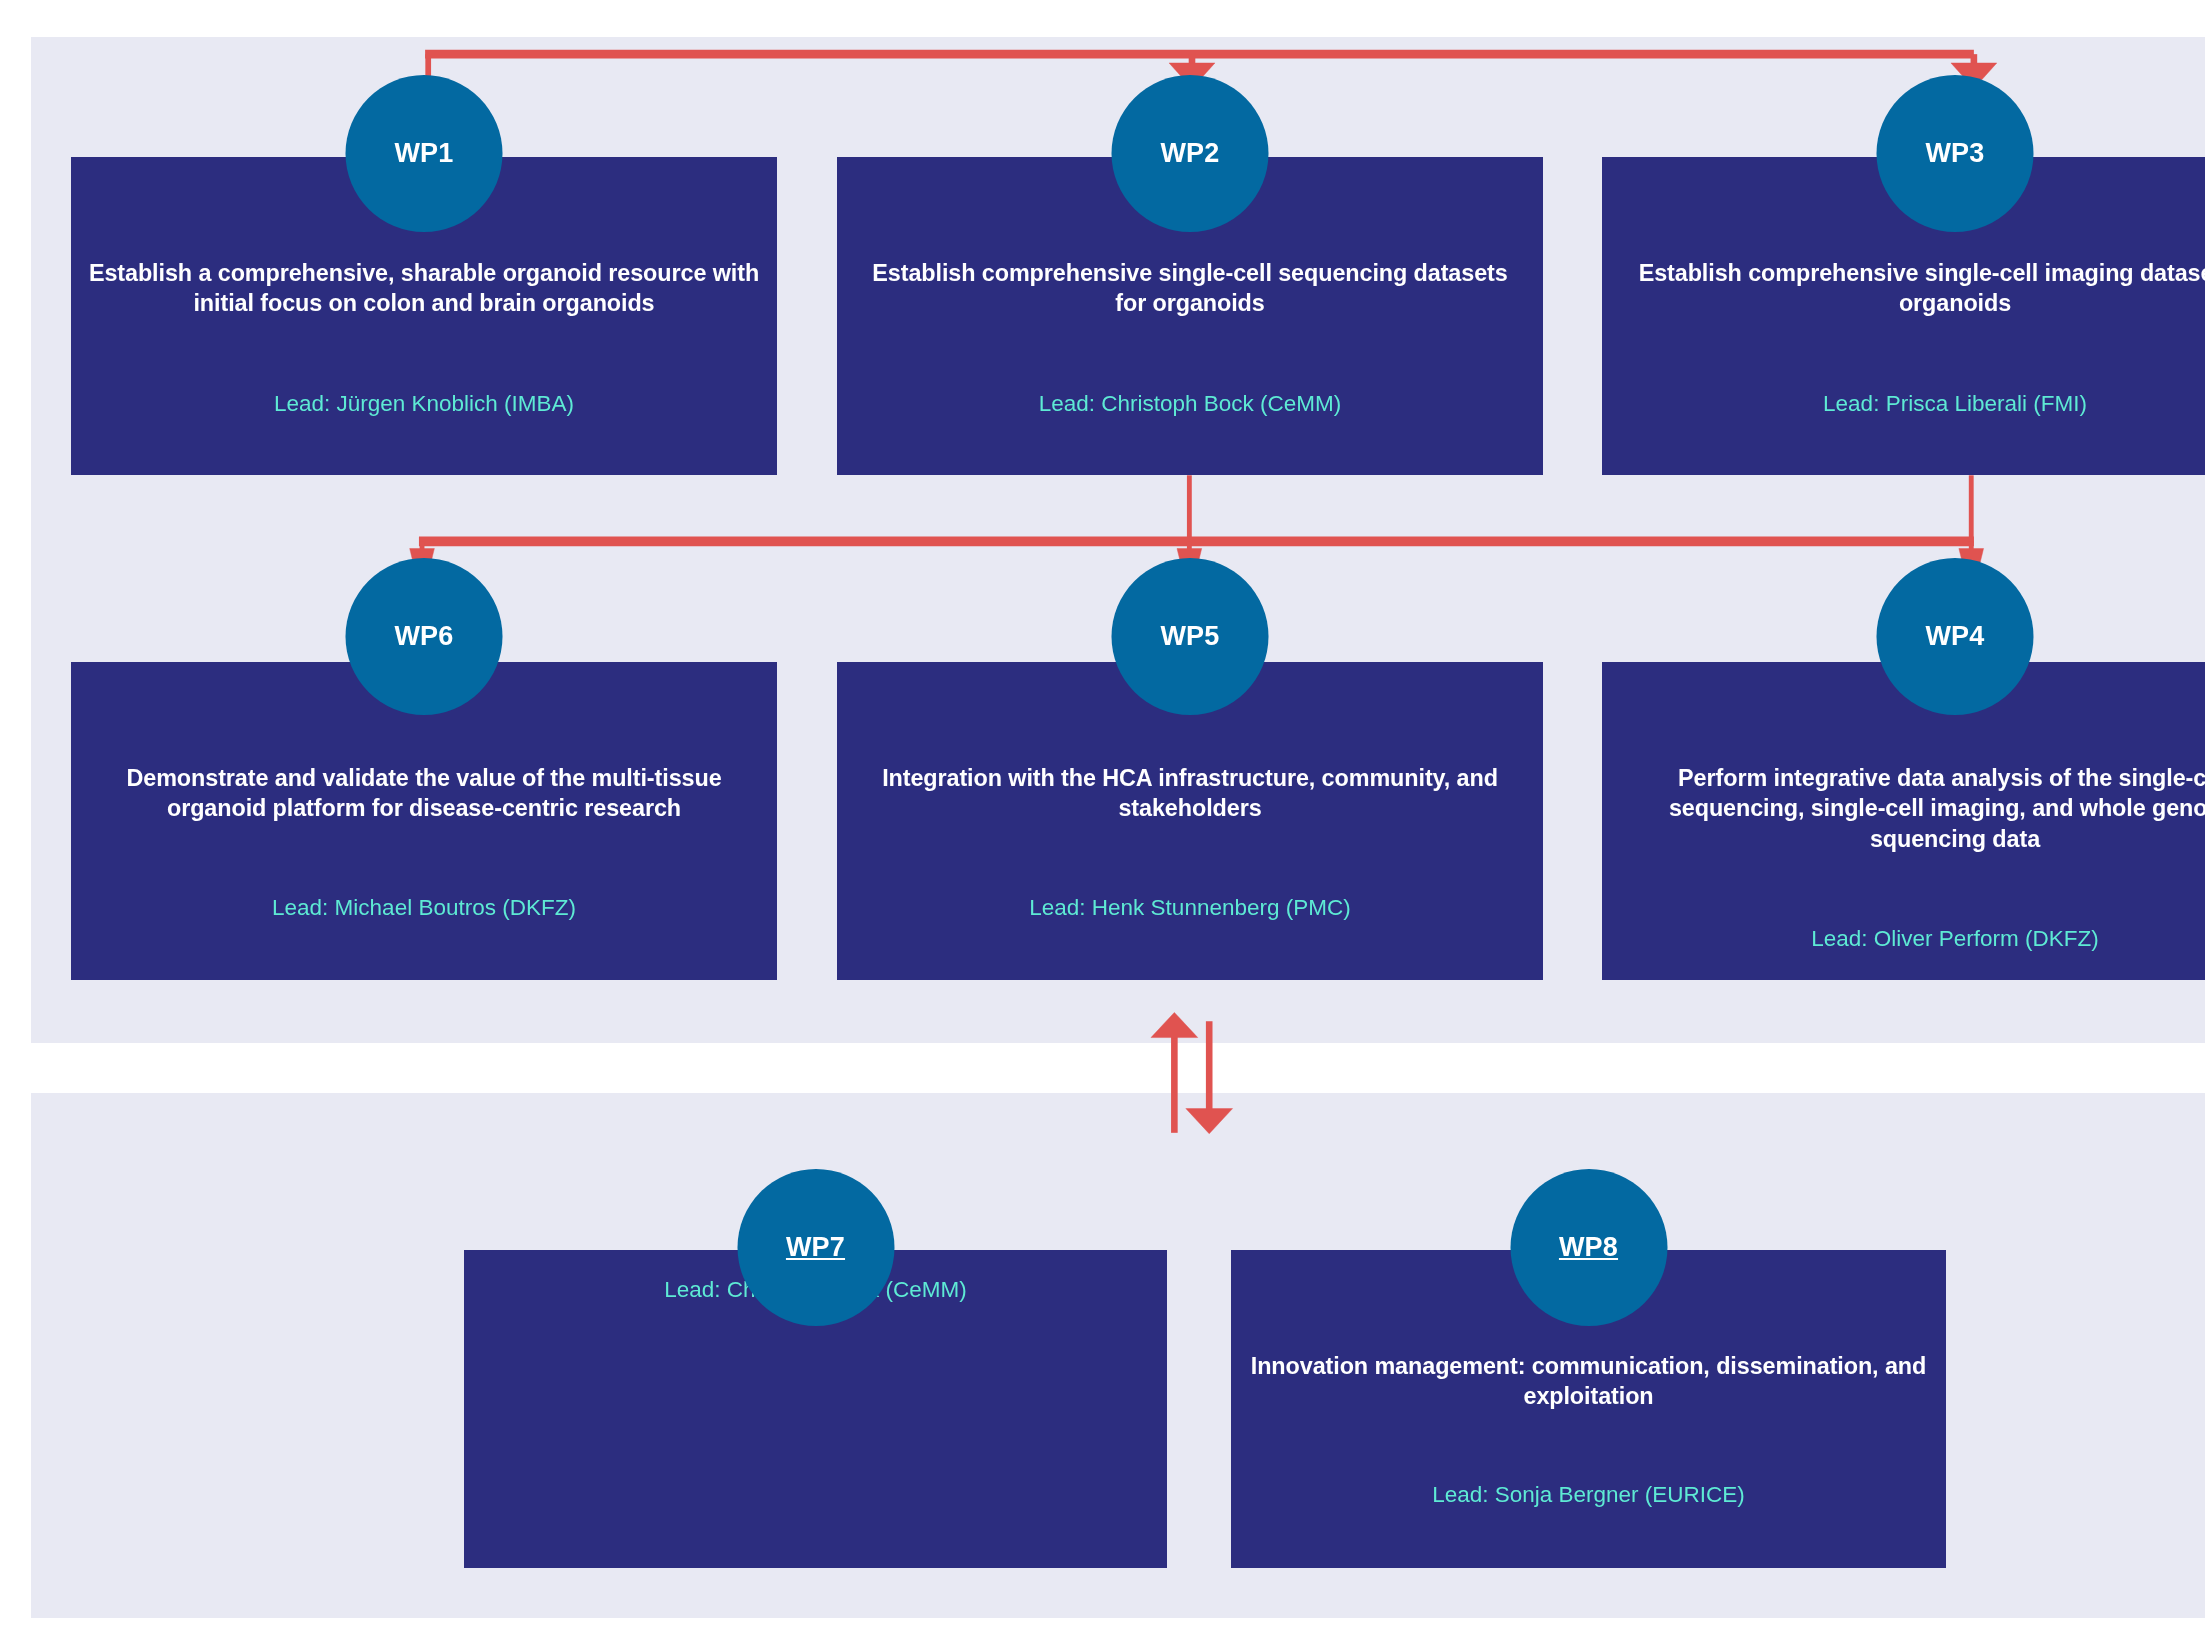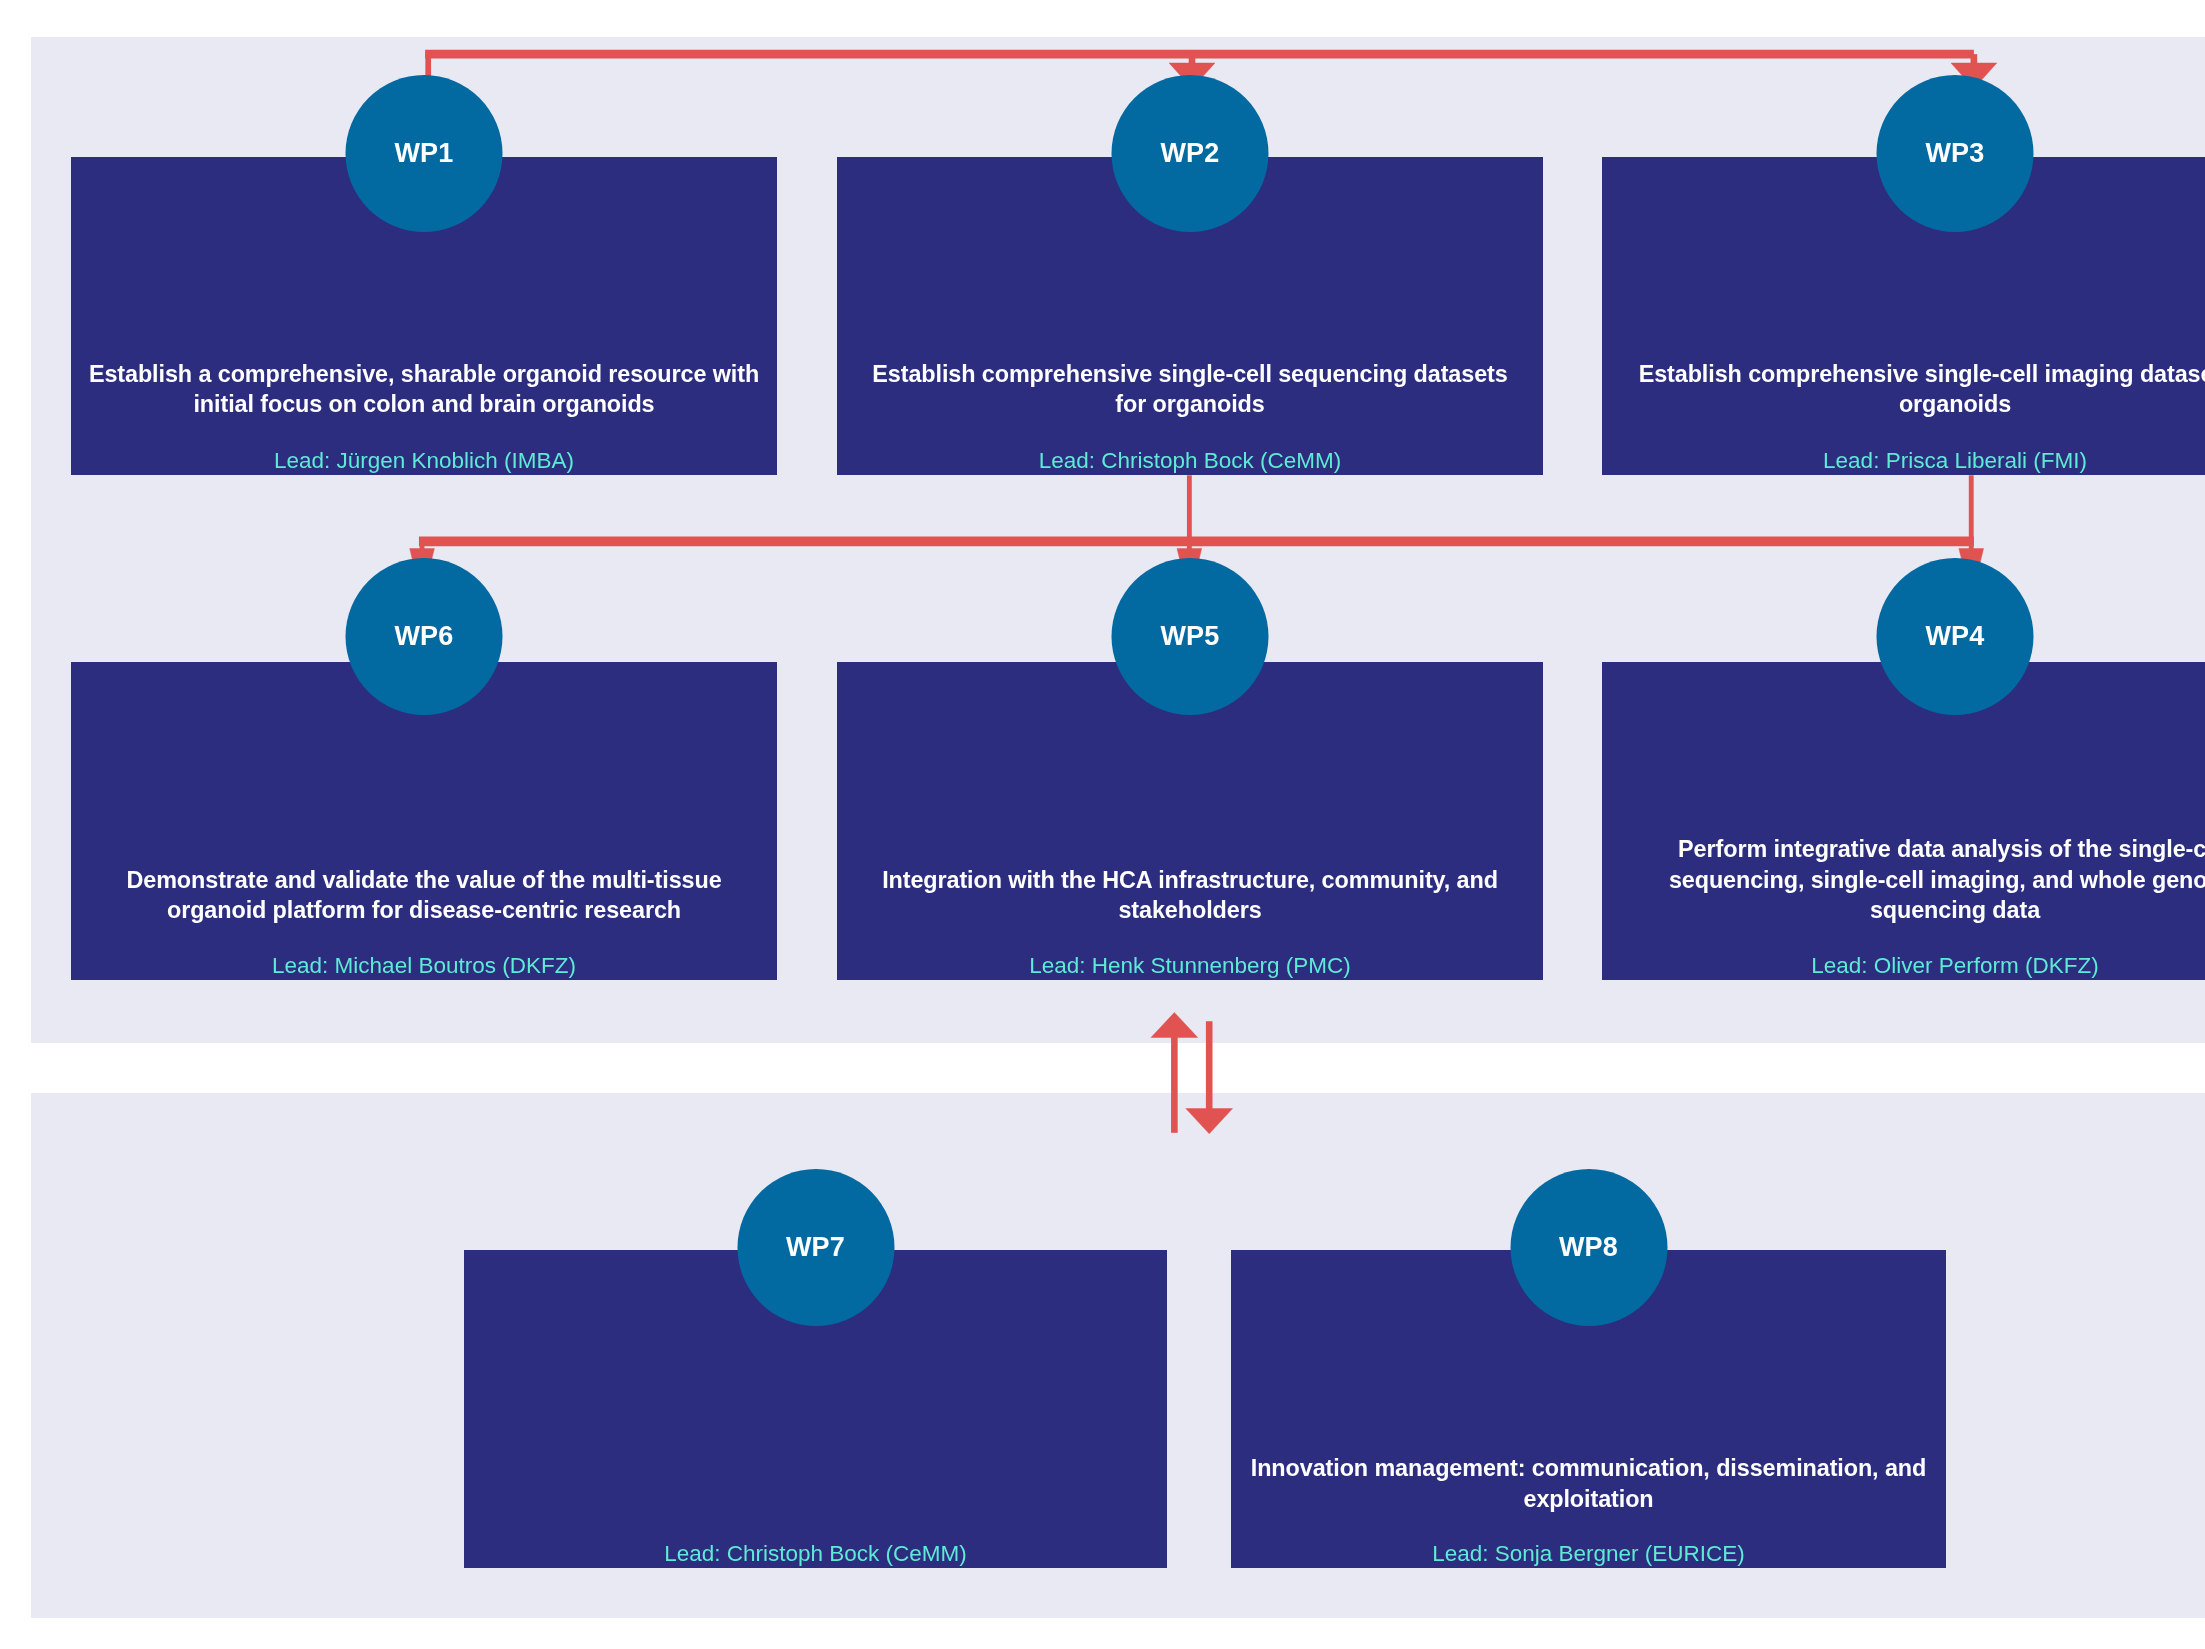--- a/index.html
+++ b/index.html
@@ -35,21 +35,22 @@
     position: absolute;
   }
   .wp-box {
     position: absolute;
     left: 0;
     background: #2c2d7f;
     box-sizing: border-box;
     display: flex;
     flex-direction: column;
     align-items: center;
-    justify-content: flex-end;
+    justify-content: flex-start;
+    gap: 44px;
   }
   .wp-title {
     color: #ffffff;
     font-size: 23.4px;
     font-weight: bold;
     line-height: 1.30;
     text-align: center;
     padding: 0 17.6px;
     letter-spacing: -0.1px;
   }
@@ -82,21 +83,21 @@
   .row1 .wp-lead  { margin-top: 27px; }
 
   
   .row2 .wp-box { top: 662px; height: 318px; }
   .row2 .wp-badge { top: 558px; width: 157px; height: 157px; }
   .row2 .wp-title { margin-top: 101px; }
   .row2 .wp-lead  { margin-top: 26.5px; }
 
   
   .row3 .wp-box { top: 1250px; height: 318px; }
-  .row3 .wp-badge { top: 1169px; width: 157px; height: 157px; }
+  .row3 .wp-badge { top: 1169px; width: 157px; height: 157px; text-decoration: underline; }
   .row3 .wp-title { margin-top: 101px; }
   .row3 .wp-lead  { margin-top: 25.6px; }
 
   
   #wp1 { left: 71px;  width: 706px; }
   #wp2 { left: 837px; width: 706px; }
   #wp3 { left: 1602px; width: 706px; }
   #wp6 { left: 71px;  width: 706px; }
   #wp5 { left: 837px; width: 706px; }
   #wp4 { left: 1602px; width: 706px; }

